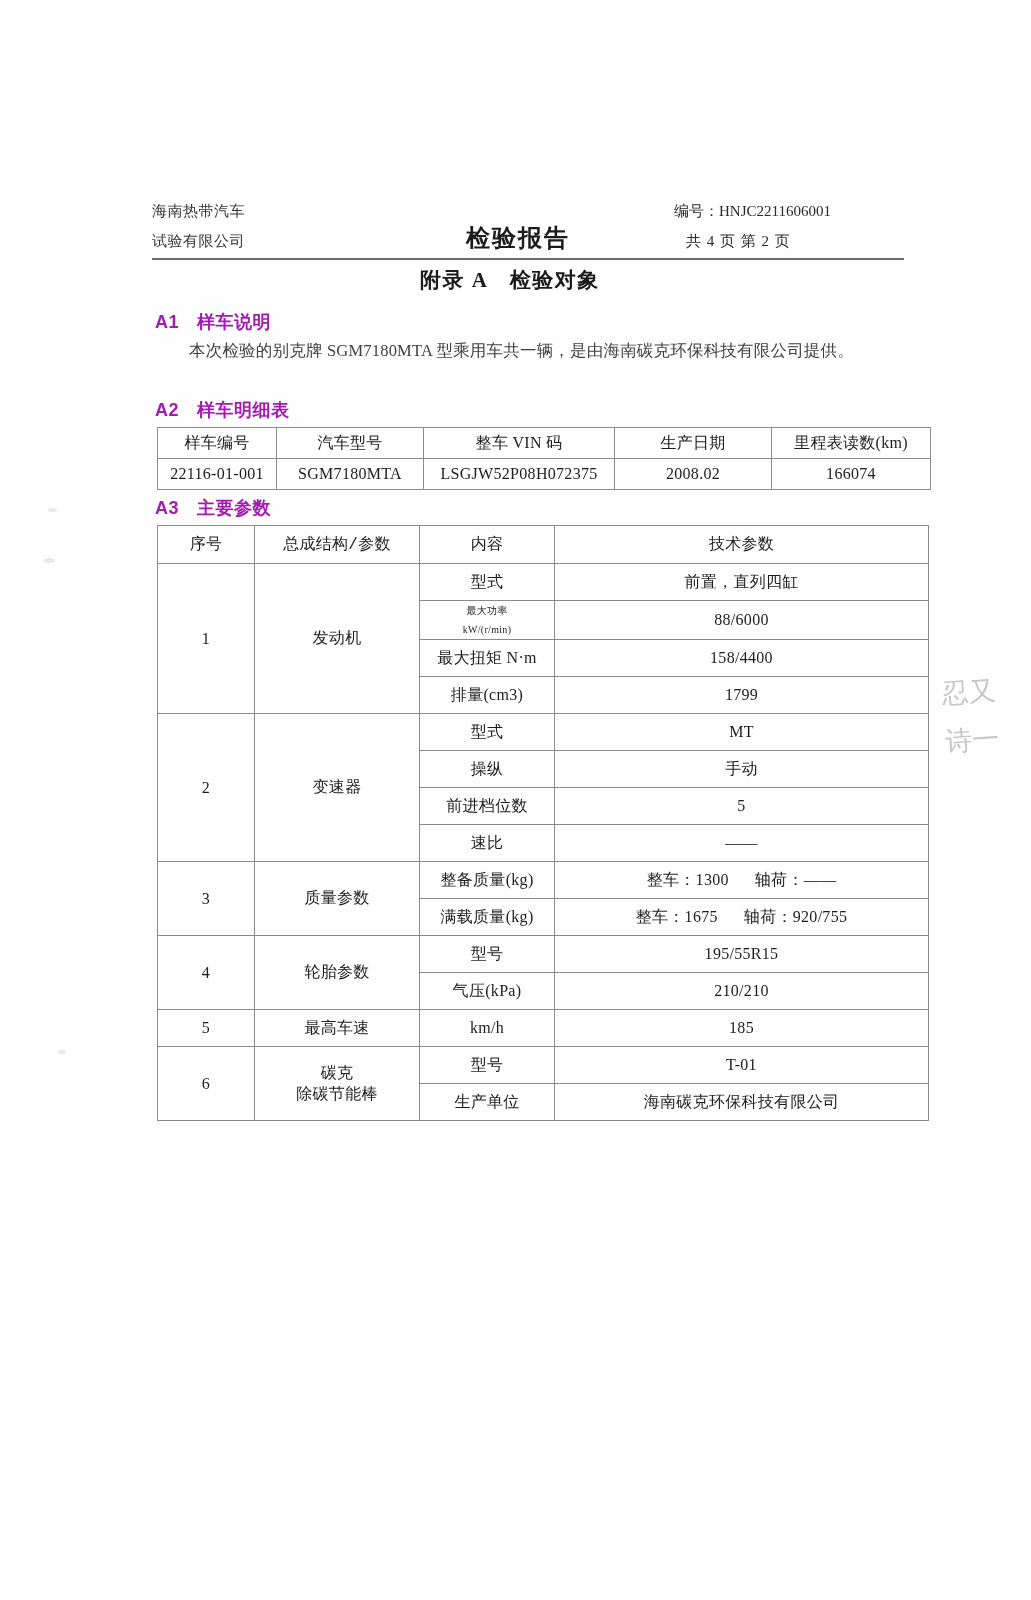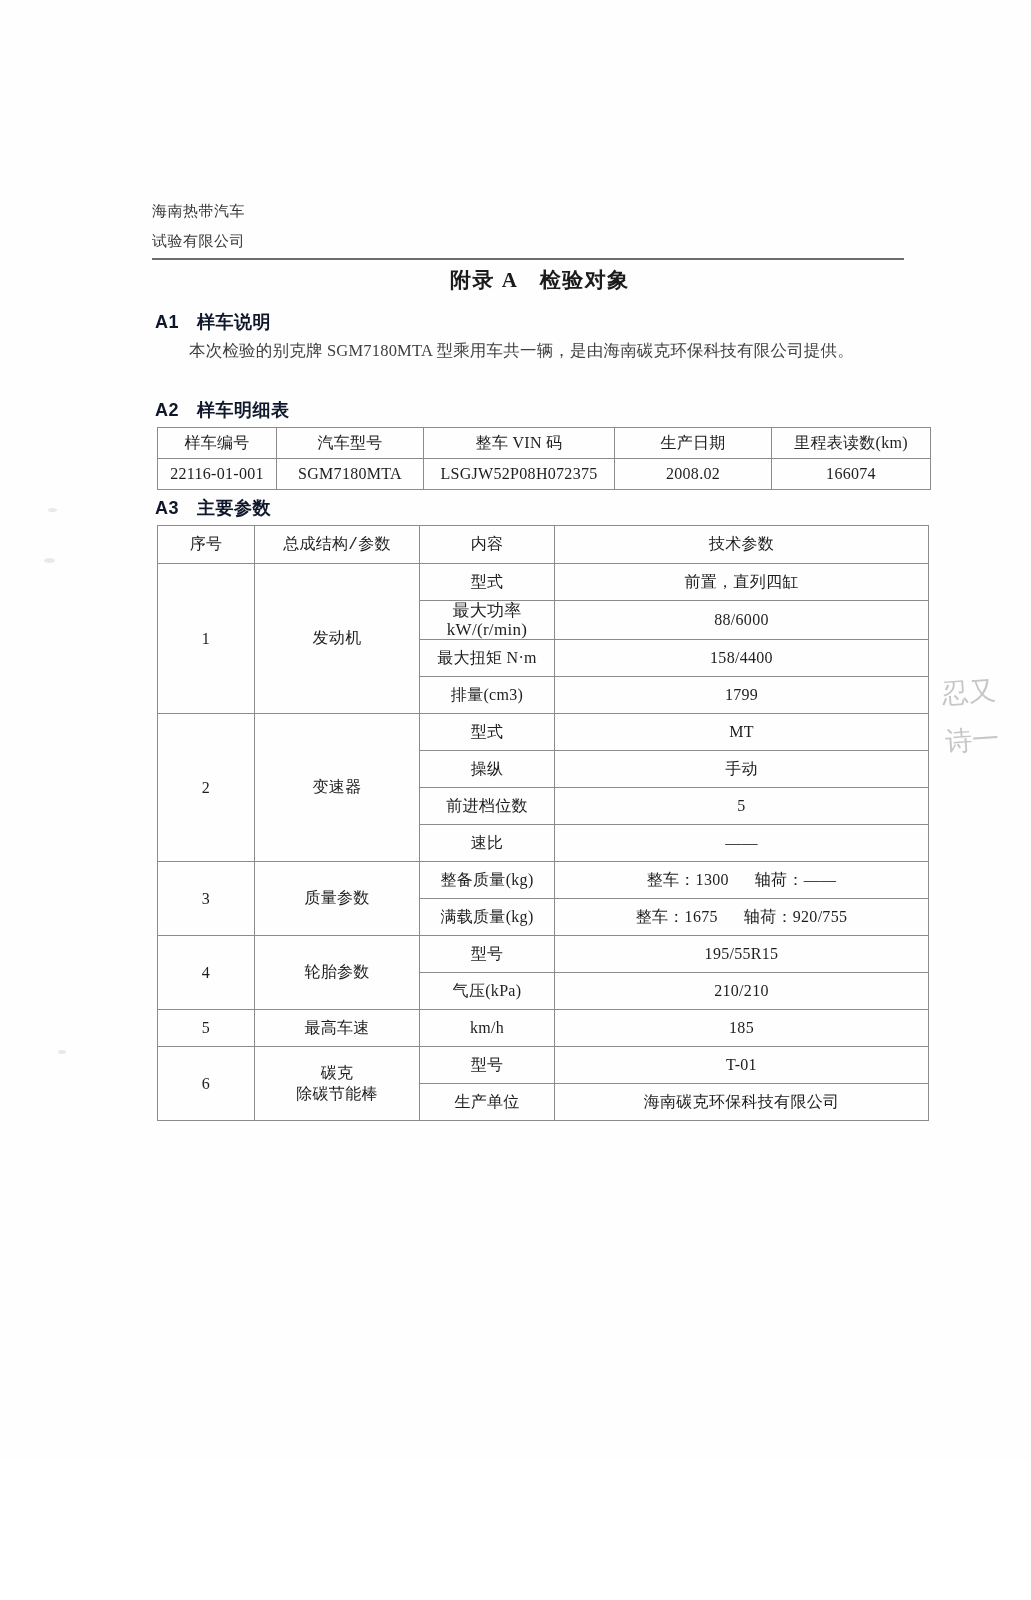--- a/index.html
+++ b/index.html
@@ -66,36 +66,36 @@
   .hdr-rule {
     position: absolute;
     left: 152px;
     top: 258px;
     width: 752px;
     height: 0;
     border-top: 2px solid #6d6d6d;
   }
   .appendix-title {
     position: absolute;
-    left: 164px;
+    left: 134px;
     top: 266px;
     width: 752px;
     text-align: center;
     font-size: 21px;
     font-weight: bold;
     letter-spacing: 1.5px;
     color: #1b1b1b;
   }
 
   
   .sec-head {
     position: absolute;
     font-size: 18px;
     font-weight: bold;
-    color: #0f172a;
+    color: #a21caf;
     letter-spacing: 0.5px;
     white-space: nowrap;
   }
   .sec-head .num {
     font-family: "Liberation Sans", sans-serif;
     margin-right: 18px;
   }
   #sec-a1 { left: 155px; top: 310px; }
   #sec-a2 { left: 155px; top: 398px; }
   #sec-a3 { left: 155px; top: 496px; }
@@ -146,21 +146,21 @@
     left: 157px;
     top: 525px;
     width: 751px;
   }
   #table-a3 td { height: 36px; }
   #table-a3 .cx1 { width: 92px; }
   #table-a3 .cx2 { width: 160px; }
   #table-a3 .cx3 { width: 130px; text-align: center; }
   #table-a3 .cx4 { width: 369px; }
   #table-a3 .hdr td { height: 37px; font-family: Liberation Mono, monospace; }
-  .two-line { line-height: 19px; font-size: 17px; }
+  .two-line { line-height: 19px; font-size: 10px; }
   .sp { display: inline-block; width: 26px; }
 
   
   .side-mark {
     position: absolute;
     left: 944px;
     top: 668px;
     width: 60px;
     height: 196px;
     font-size: 27px;
@@ -185,20 +185,25 @@
 <body>
 
 <div class="page">
 
   <div class="header">
     <div class="hdr-row">
       <div class="hdr-left">
         <div>海南热带汽车</div>
         <div>试验有限公司</div>
       </div>
+      <div class="hdr-center">检验报告</div>
+      <div class="hdr-right">
+        <div>编号：HNJC2211606001</div>
+        <div class="line2">共 4 页    第 2 页</div>
+      </div>
     </div>
   </div>
   <div class="hdr-rule"></div>
   <div class="appendix-title">附录 A　检验对象</div>
 
   <div class="sec-head" id="sec-a1">
     <span class="num">A1</span><span>样车说明</span>
   </div>
   <div class="para">本次检验的别克牌 SGM7180MTA 型乘用车共一辆，是由海南碳克环保科技有限公司提供。</div>
 

